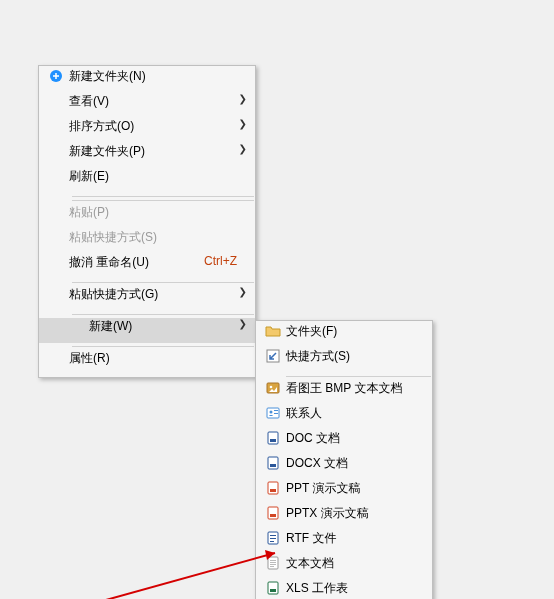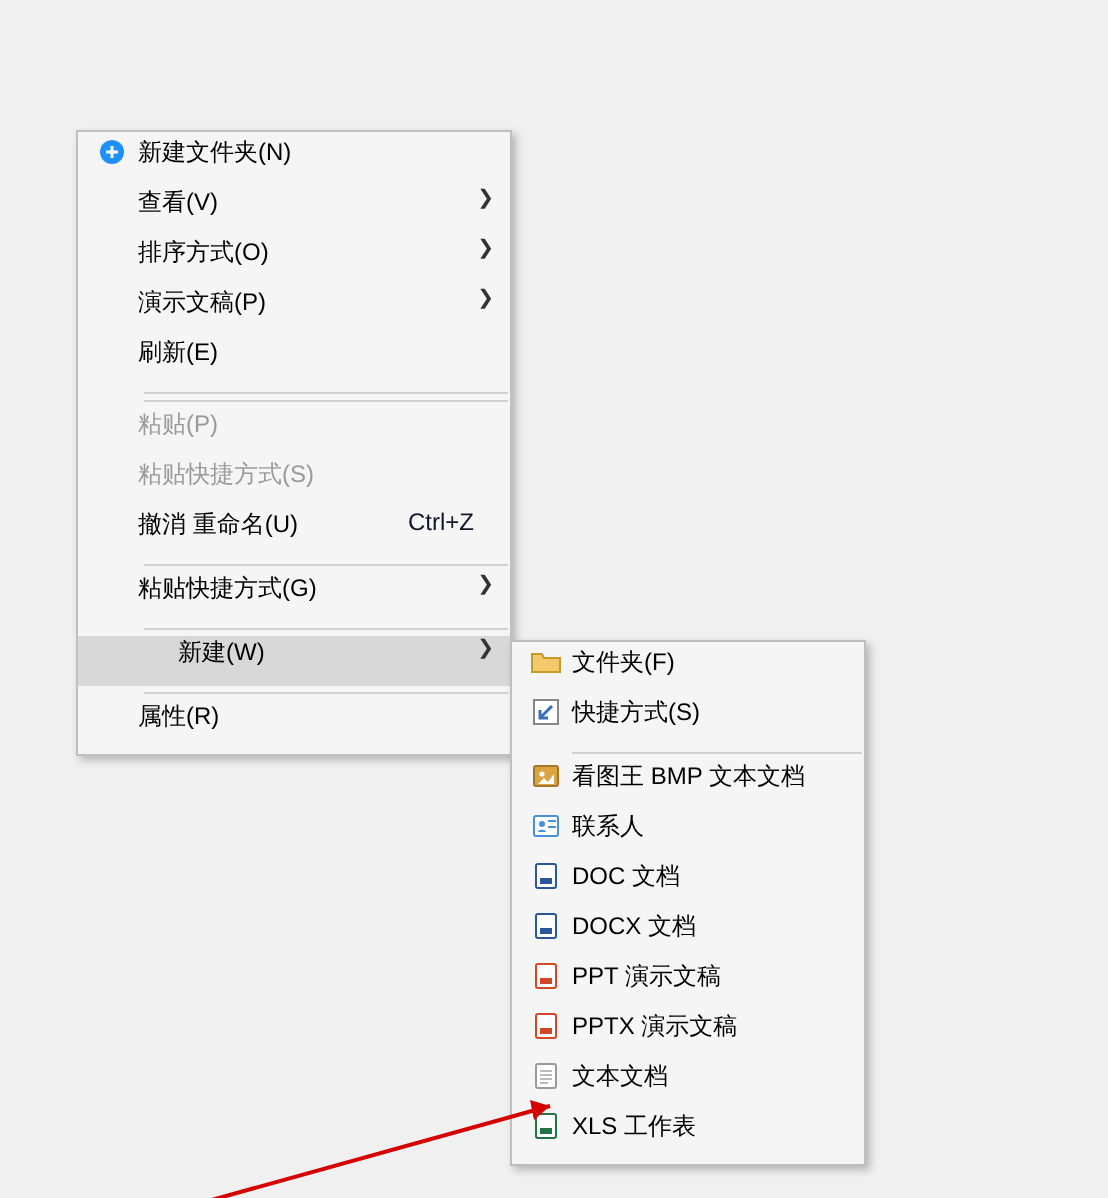--- a/index.html
+++ b/index.html
@@ -53,21 +53,21 @@
   }
   .icon-col svg {
     width: 16px;
     height: 16px;
   }
   .lbl {
     flex: 1;
     white-space: nowrap;
   }
   .shortcut {
-    color: #0f172a;
+    color: #c2410c;
     margin-left: 0;
   }
   .arrow {
     width: 10px;
     text-align: right;
     font-size: 10px;
     color: #333;
   }
   .sep {
     border-top: 1px solid #d0d0d0;
@@ -107,21 +107,21 @@
   </div>
 
   <div class="item">
     <span class="icon-col"></span>
     <span class="lbl">排序方式(O)</span>
     <span class="arrow">❯</span>
   </div>
 
   <div class="item">
     <span class="icon-col"></span>
-    <span class="lbl">演示文稿(P)</span>
+    <span class="lbl">新建文件夹(P)</span>
     <span class="arrow">❯</span>
   </div>
 
   <div class="item">
     <span class="icon-col"></span>
     <span class="lbl">刷新(E)</span>
     <span class="arrow"></span>
   </div>
 
   <div class="sep"></div>
@@ -253,20 +253,31 @@
   <div class="item">
     <span class="icon-col">
       <svg viewBox="0 0 16 16">
           <rect x="3" y="2" width="10" height="12" rx="1" fill="#fff" stroke="#d24726"></rect>
           <rect x="5" y="9" width="6" height="3" fill="#d24726"></rect>
         </svg>
     </span>
     <span class="lbl">PPTX 演示文稿</span>
   </div>
 
+  <div class="item">
+    <span class="icon-col">
+      <svg viewBox="0 0 16 16">
+          <rect x="3" y="2" width="10" height="12" rx="1" fill="#fff" stroke="#2b579a"></rect>
+          <rect x="5" y="5" width="6" height="1" fill="#2b579a"></rect>
+          <rect x="5" y="8" width="6" height="1" fill="#2b579a"></rect>
+          <rect x="5" y="11" width="4" height="1" fill="#2b579a"></rect>
+        </svg>
+    </span>
+    <span class="lbl">RTF 文件</span>
+  </div>
 
   <div class="item">
     <span class="icon-col">
       <svg viewBox="0 0 16 16">
           <rect x="3" y="2" width="10" height="12" rx="1" fill="#fff" stroke="#999"></rect>
           <rect x="5" y="5" width="6" height="1" fill="#bbb"></rect>
           <rect x="5" y="7" width="6" height="1" fill="#bbb"></rect>
           <rect x="5" y="9" width="6" height="1" fill="#bbb"></rect>
           <rect x="5" y="11" width="4" height="1" fill="#bbb"></rect>
         </svg>

